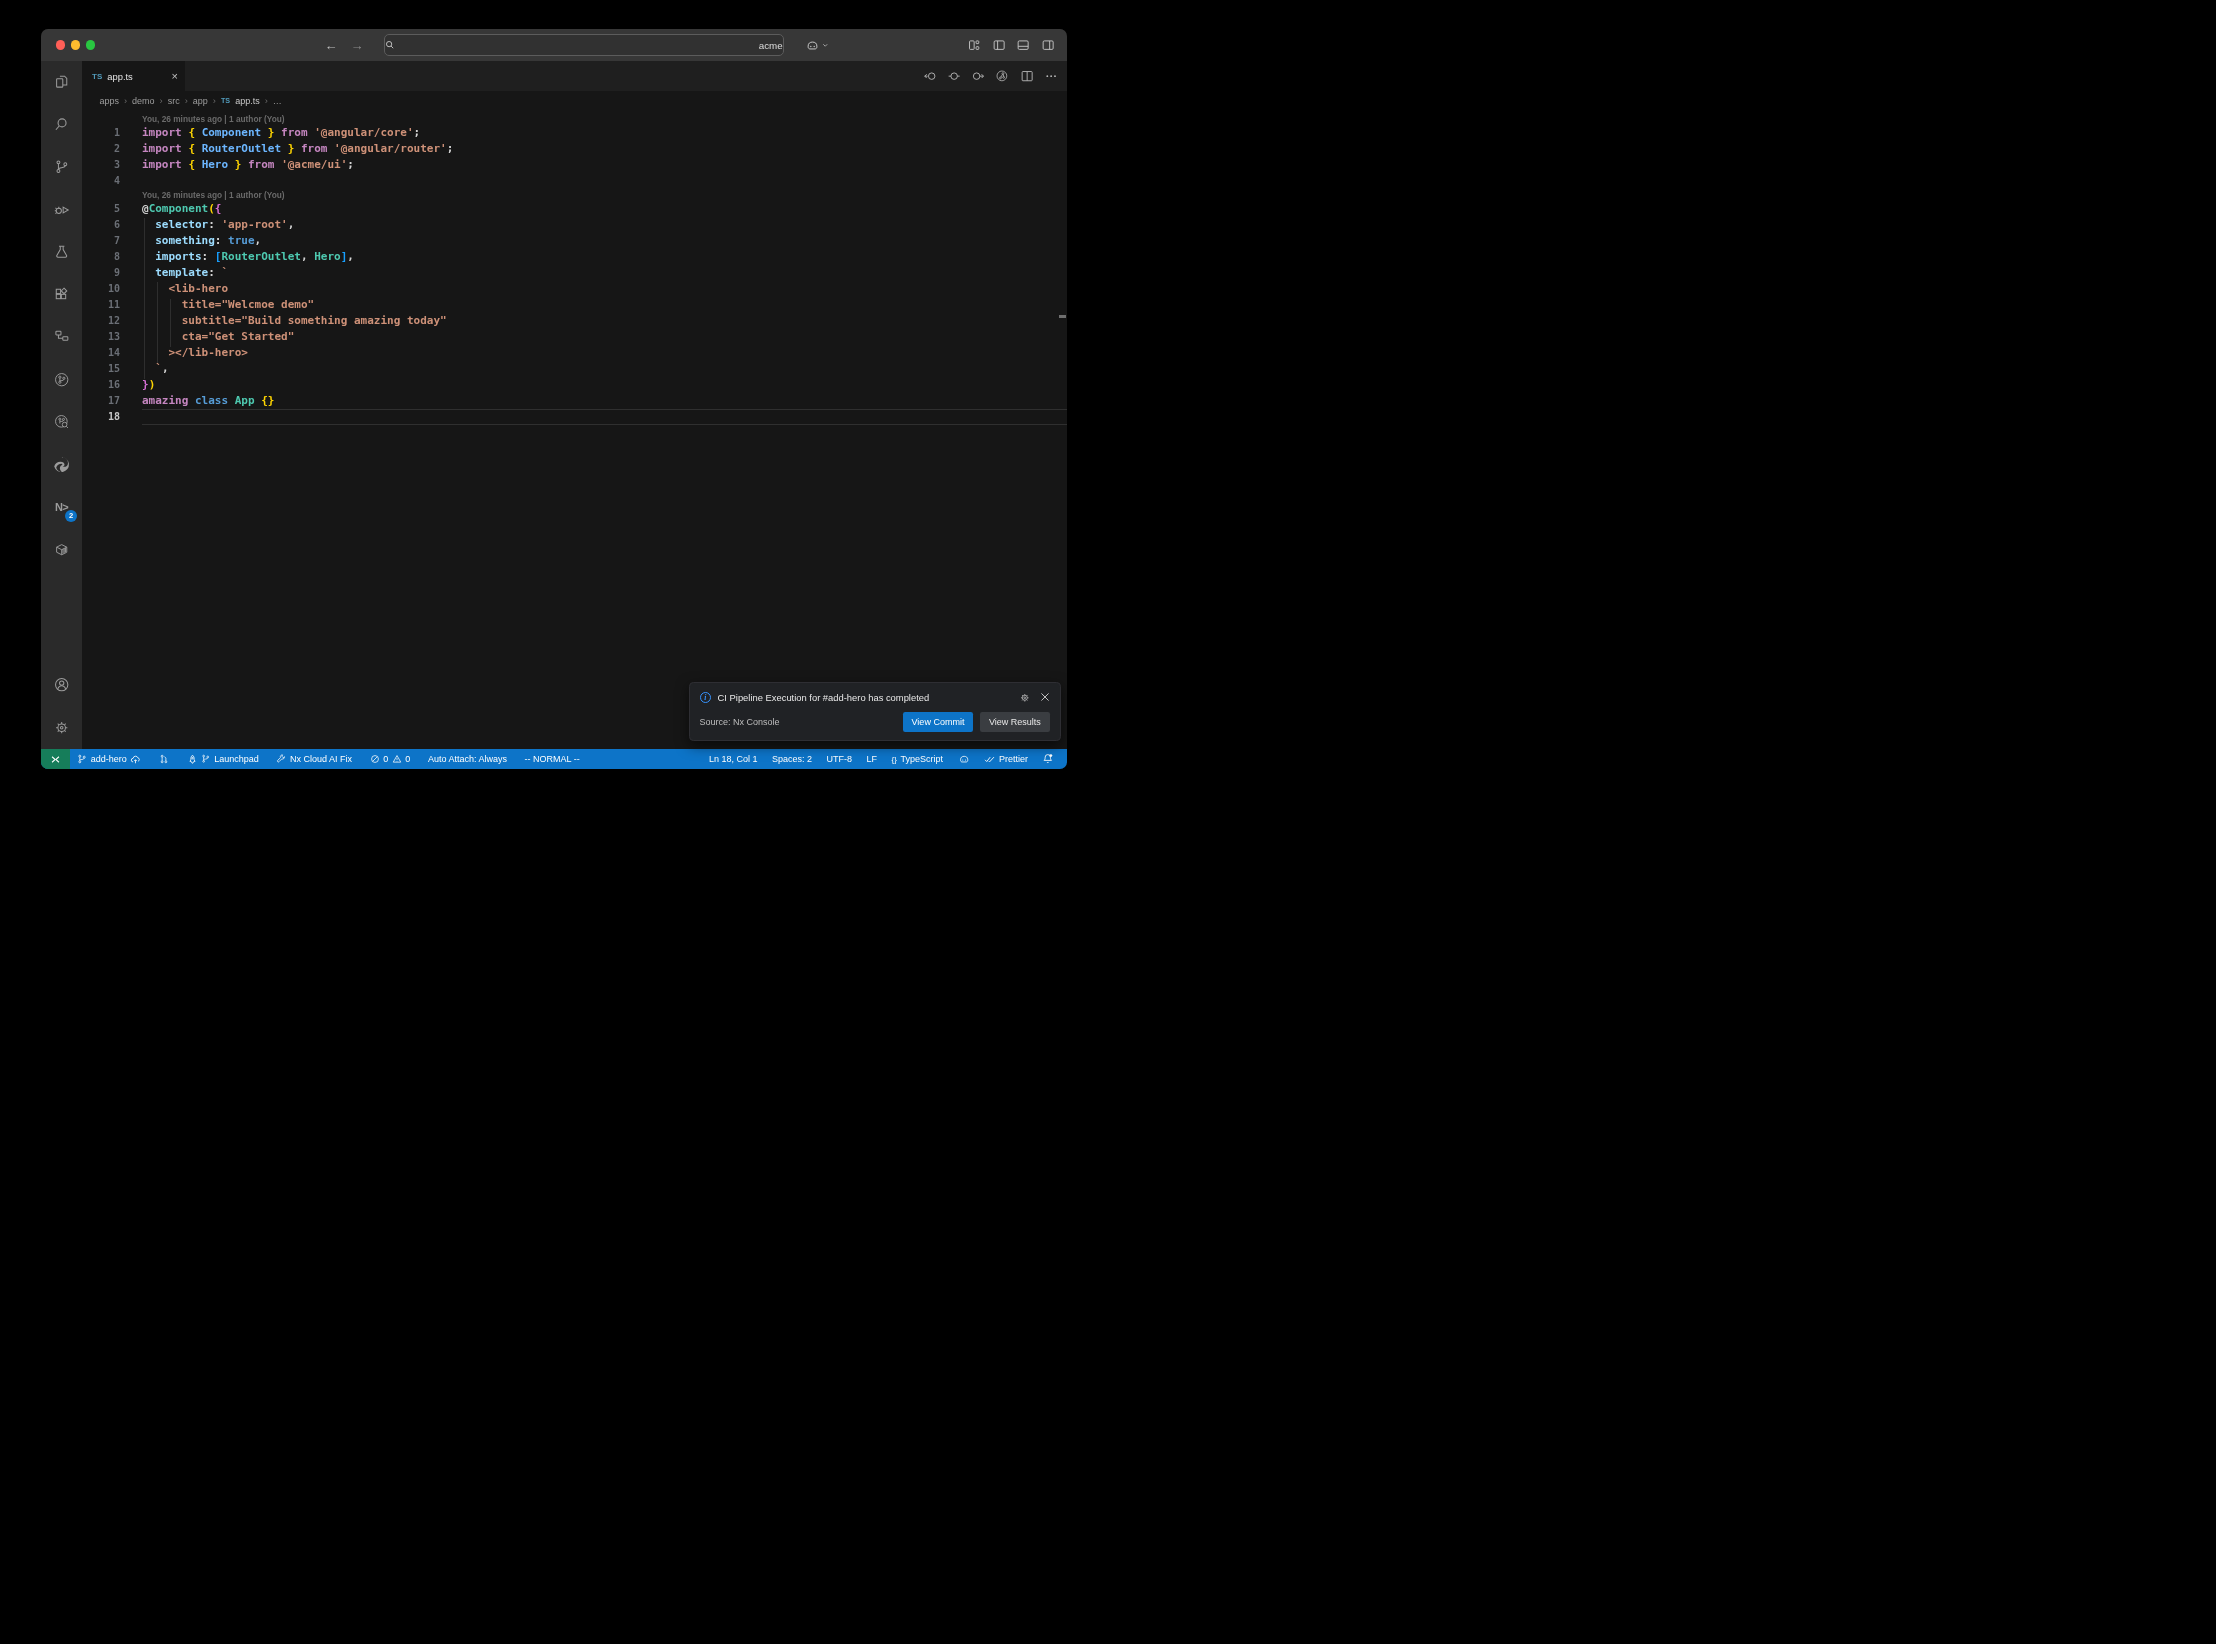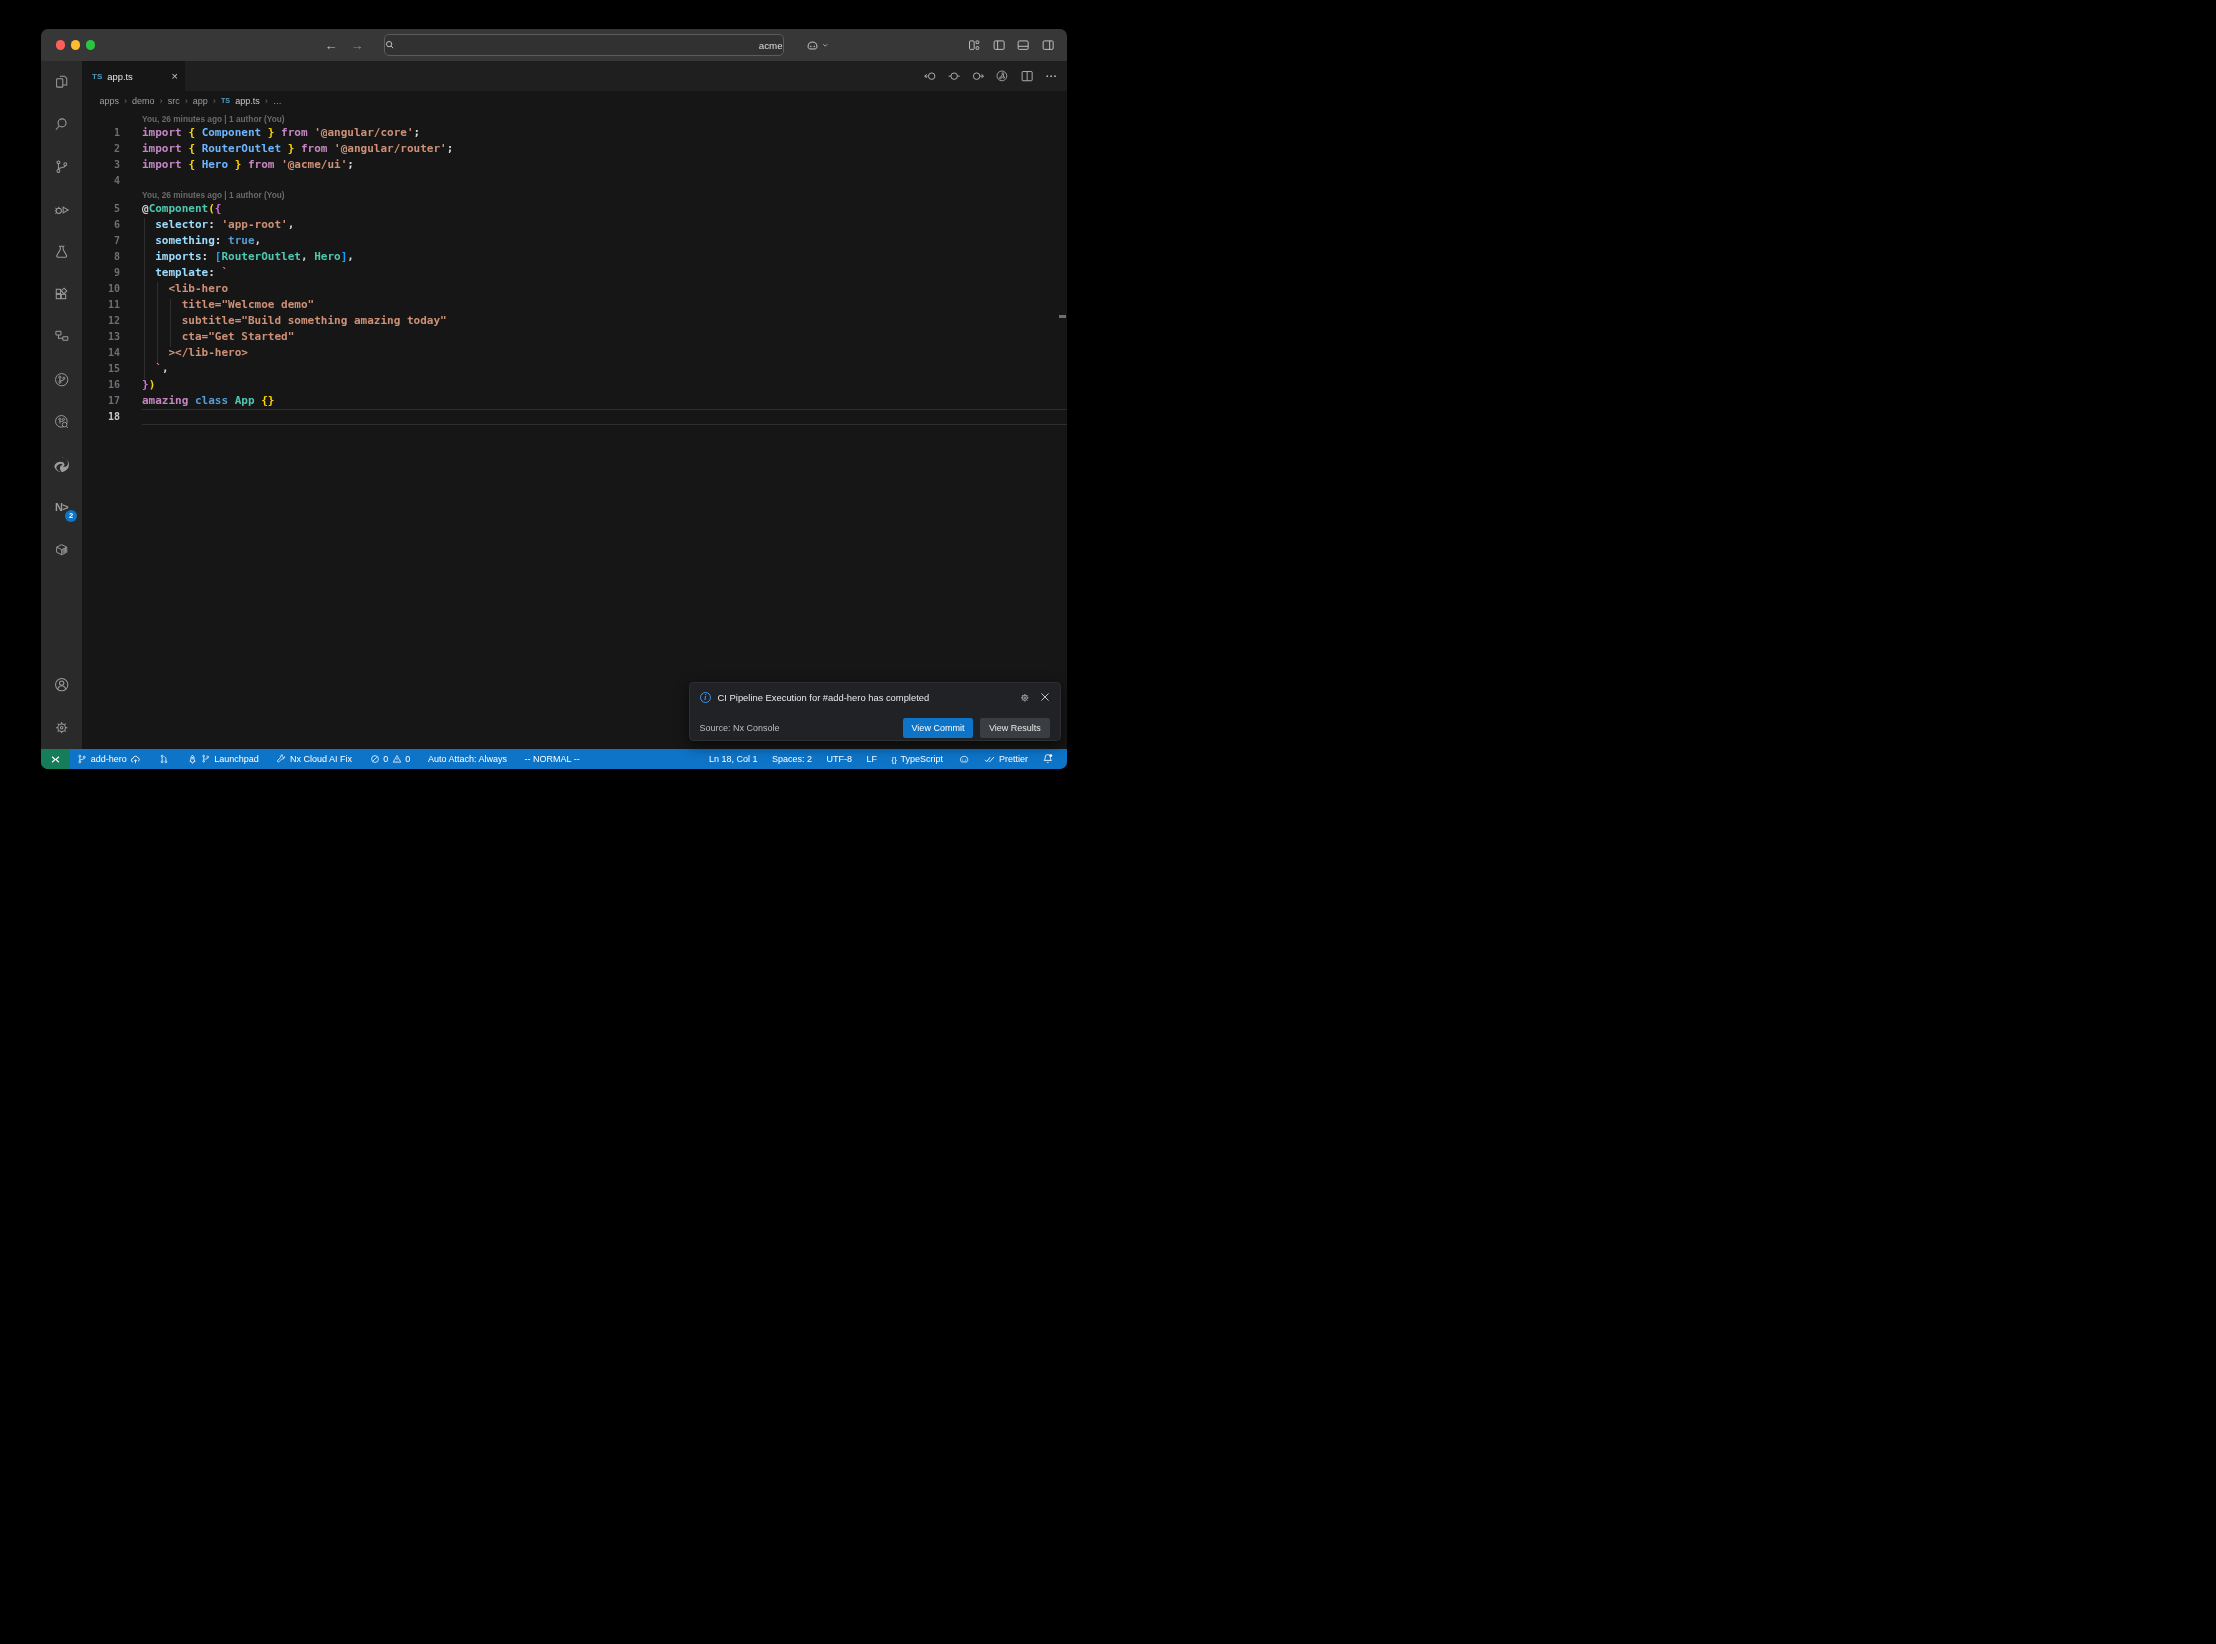--- a/index.html
+++ b/index.html
@@ -63,21 +63,21 @@
   .badge { position:absolute; right:-4.3px; bottom:-3.6px; min-width:12.3px; height:12.3px; border-radius:50%; background:#0d74c8; color:#fff;
     font-size:7.6px; font-weight:bold; display:flex; align-items:center; justify-content:center; }
   .nx-text { font-size:11px; font-weight:bold; color:#9c9c9c; letter-spacing:-0.7px; }
   .main-col { flex:1; display:flex; flex-direction:column; min-width:0; position:relative; }
   
   .toast { position:absolute; right:6.5px; bottom:8px; width:372px; height:59px; background:#202225; border:0.7px solid #2e2e33;
     border-radius:4.3px; box-shadow:0 4.3px 13px rgba(0,0,0,.55); padding:8.7px 10px 7.2px 10px; z-index:5; }
   .toast-row1 { display:flex; align-items:center; gap:6.5px; }
   .toast-title { color:#e8e8e8; font-size:9.4px; flex:1; white-space:nowrap; overflow:hidden; }
   .toast-icons { display:flex; gap:8.7px; color:#c2c2c2; align-items:center; }
-  .toast-row2 { display:flex; align-items:center; margin-top:15px; }
+  .toast-row2 { display:flex; align-items:center; margin-top:9px; }
   .toast-source { color:#bdbdbd; font-size:9px; flex:1; }
   .btn { height:20px; padding:0 8.7px; font-size:9px; border-radius:2.2px; display:flex; align-items:center; }
   .btn-primary { background:#0d74c8; color:#fff; margin-right:7.2px; }
   .btn-secondary { background:#3a3d41; color:#e8e8e8; }
   .info-circle { width:11.6px; height:11.6px; border-radius:50%; border:1.1px solid #3794ff; color:#3794ff; font-size:7.6px; font-style:italic; font-weight:bold;
     display:flex; align-items:center; justify-content:center; font-family:"Liberation Serif", serif; }
   
   .statusbar { height:20px; background:#0d74c8; flex:0 0 auto; display:flex; align-items:stretch; color:#fff; font-size:9px; }
   .sb-remote { width:29px; background:#167d5a; display:flex; align-items:center; justify-content:center; }
   .sb-item { display:flex; align-items:center; gap:3.6px; padding:0 5.8px; white-space:nowrap; }

